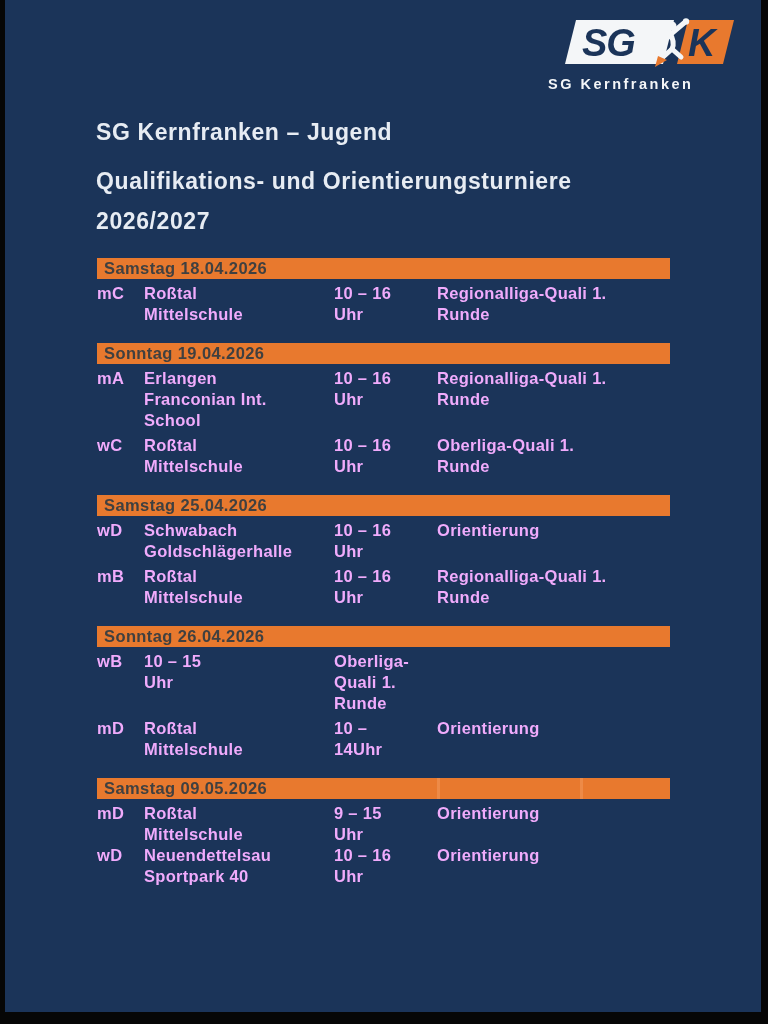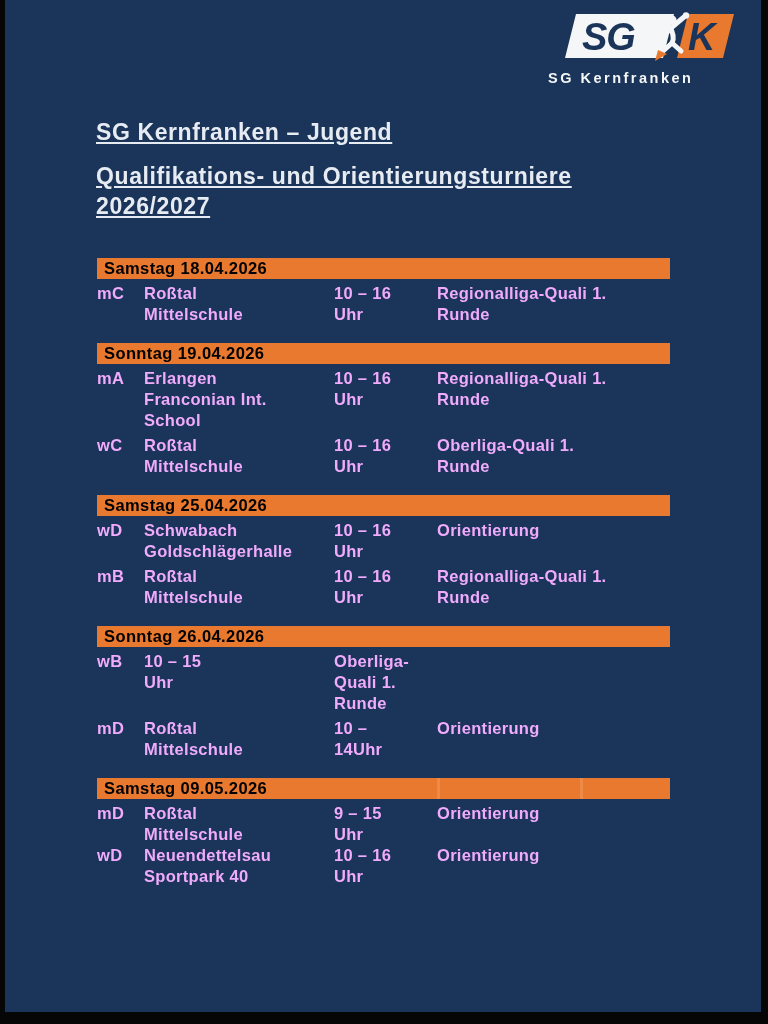--- a/index.html
+++ b/index.html
@@ -12,56 +12,56 @@
     font-family: "Liberation Sans", sans-serif;
     font-weight: bold;
   }
   
   .edge { position: absolute; background: #060606; }
   .edge-left   { left: 0; top: 0; bottom: 0; width: 5px; }
   .edge-right  { right: 0; top: 0; bottom: 0; width: 7px; }
   .edge-bottom { left: 0; right: 0; bottom: 0; height: 12px; }
 
   
-  .logo-wrap { position: absolute; top: 10px; right: 24px; width: 196px; }
+  .logo-wrap { position: absolute; top: 16px; right: 24px; width: 196px; }
   .logo-svg { display: block; width: 196px; height: 58px; }
   .logo-caption {
     margin-top: 2px;
     color: #f4f6f8;
     font-size: 14.5px;
     letter-spacing: 2.5px;
     white-space: nowrap;
   }
 
   
-  .header-block { position: absolute; left: 96px; top: 118px; width: 580px; color: #e7ecf3; text-decoration: underline; }
+  .header-block { position: absolute; left: 96px; top: 118px; width: 580px; color: #e7ecf3; }
   .page-title {
     margin: 0;
     font-size: 23px;
     letter-spacing: 0.6px;
     line-height: 28px;
   }
   .page-subtitle {
     margin: 15px 0 0 0;
     font-size: 23px;
     letter-spacing: 0.6px;
-    line-height: 30px;
+    line-height: 40px;
     white-space: pre-line;
   }
 
   
   .schedule { position: absolute; left: 97px; top: 258px; width: 573px; }
   .section { margin-bottom: 18px; }
   .section-last { margin-top: 9px; }
   .date-bar {
     position: relative;
     height: 21px;
     line-height: 21px;
     background: #e8792e;
-    color: #000000;
+    color: #404040;
     font-size: 16.5px;
     letter-spacing: 0.4px;
     padding-left: 7px;
     box-sizing: border-box;
   }
   .bar-divider {
     position: absolute;
     top: 0; bottom: 0;
     width: 3px;
     background: #ef9455;

